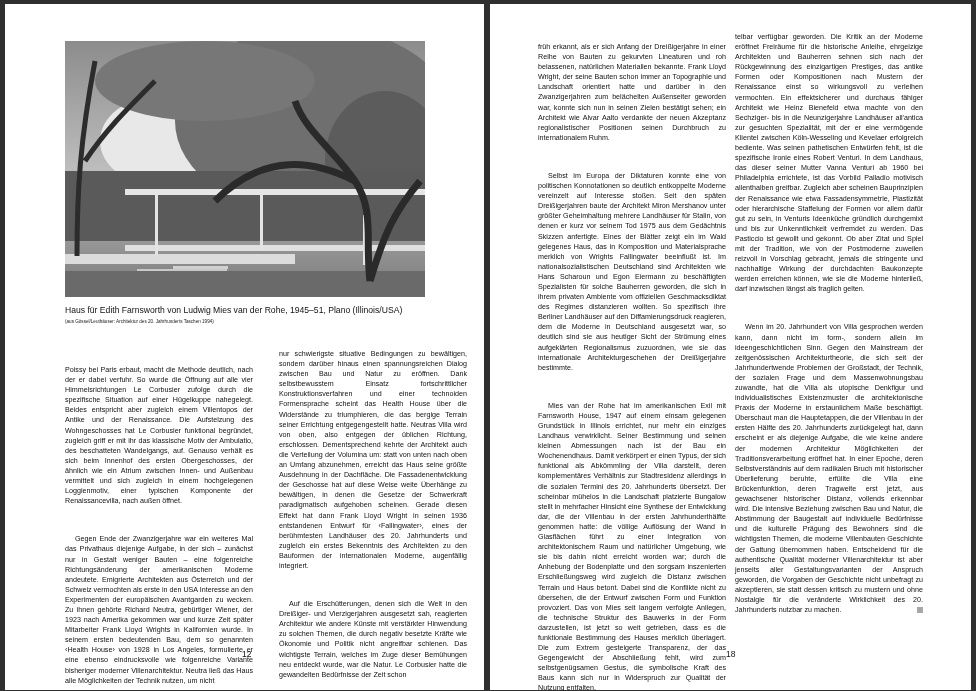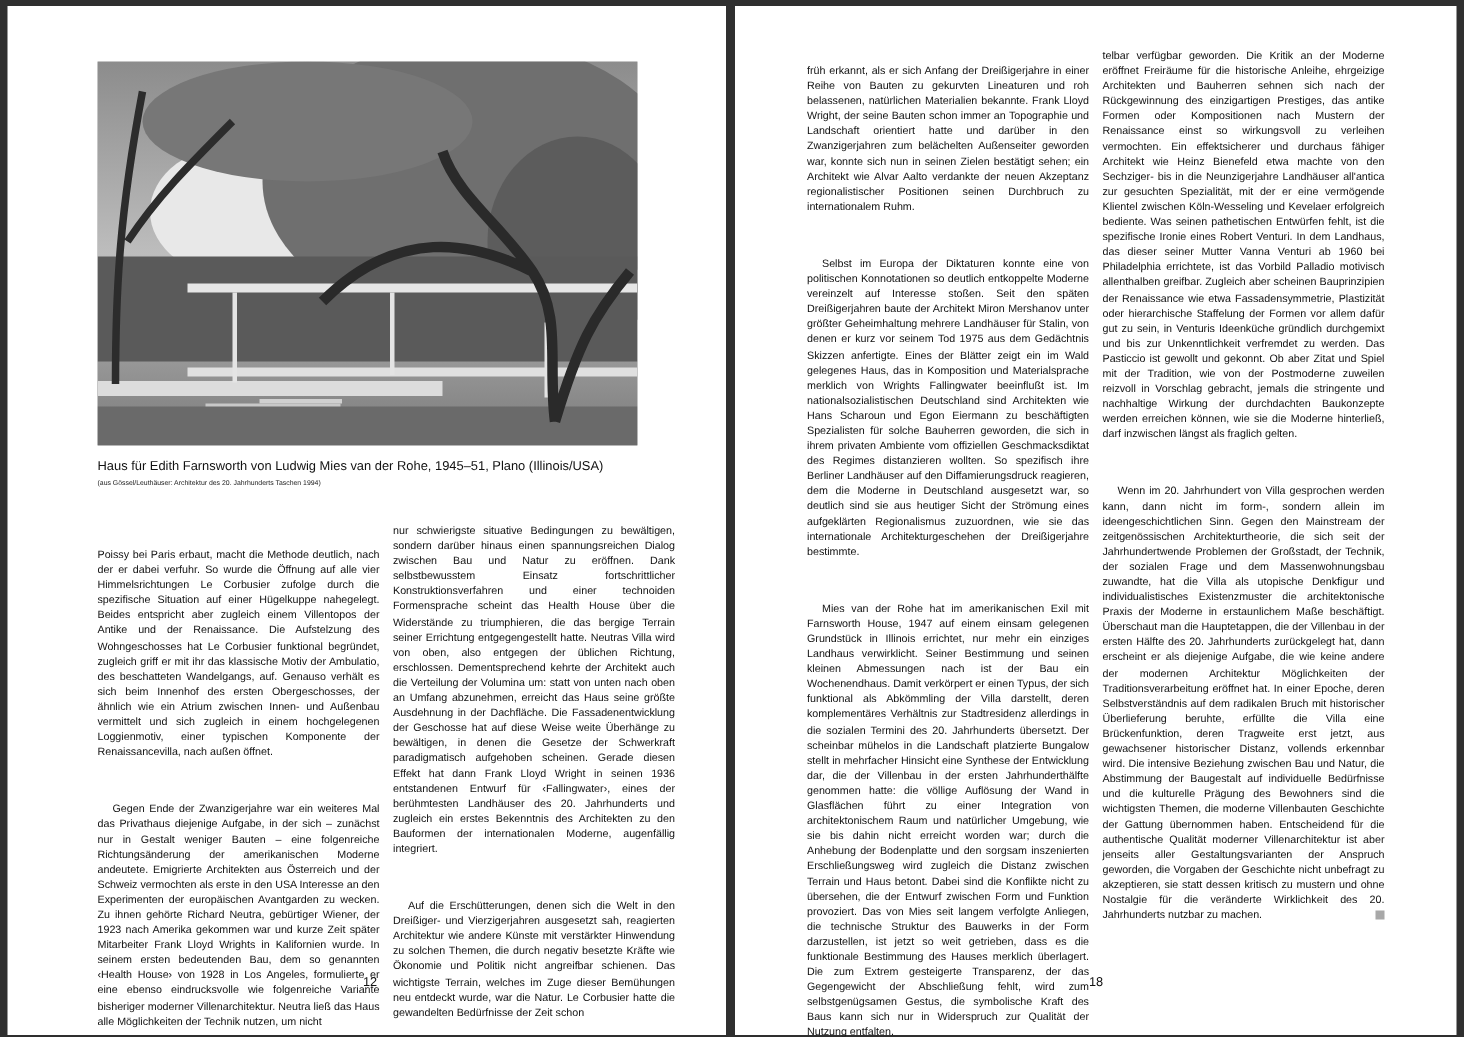--- a/index.html
+++ b/index.html
@@ -7,21 +7,21 @@
   .page { position:absolute; top:4px; background:#fff; height:686px; }
   #page-left { left:5px; width:479px; }
   #page-right { left:490px; width:481px; }
   .photo { position:absolute; left:60px; top:37px; width:360px; height:256px; overflow:hidden; background:#9a9a9a; }
   .caption { position:absolute; left:60px; top:301px; width:380px; font-size:8.6px; color:#111; line-height:11px; }
   .caption-src { position:absolute; left:60px; top:315px; width:380px; font-size:4.6px; color:#222; line-height:6px; }
   .col { position:absolute; font-size:7.15px; line-height:10.1px; color:#111; text-align:justify; hyphens:manual; }
   .col p { margin:0; text-indent:0; }
   .col p.ind { text-indent:10px;margin-top:28px; }
   #col-l1 { left:60px; top:361px; width:188px; }
-  #col-l2 { left:257px; top:345px; width:188px; }
+  #col-l2 { left:274px; top:345px; width:188px; }
   #col-r1 { left:48px; top:38px; width:188px; }
   #col-r2 { left:245px; top:28px; width:188px; }
   .pagenum { position:absolute; font-size:8.5px; color:#111; }
   #pn-l { left:237px; top:645px; }
   #pn-r { left:236px; top:645px; }
   .endmark { display:inline-block; width:6px; height:6px; background:#a8a8a8; float:right; margin-top:2px; }
 </style>
 </head>
 <body>
 

